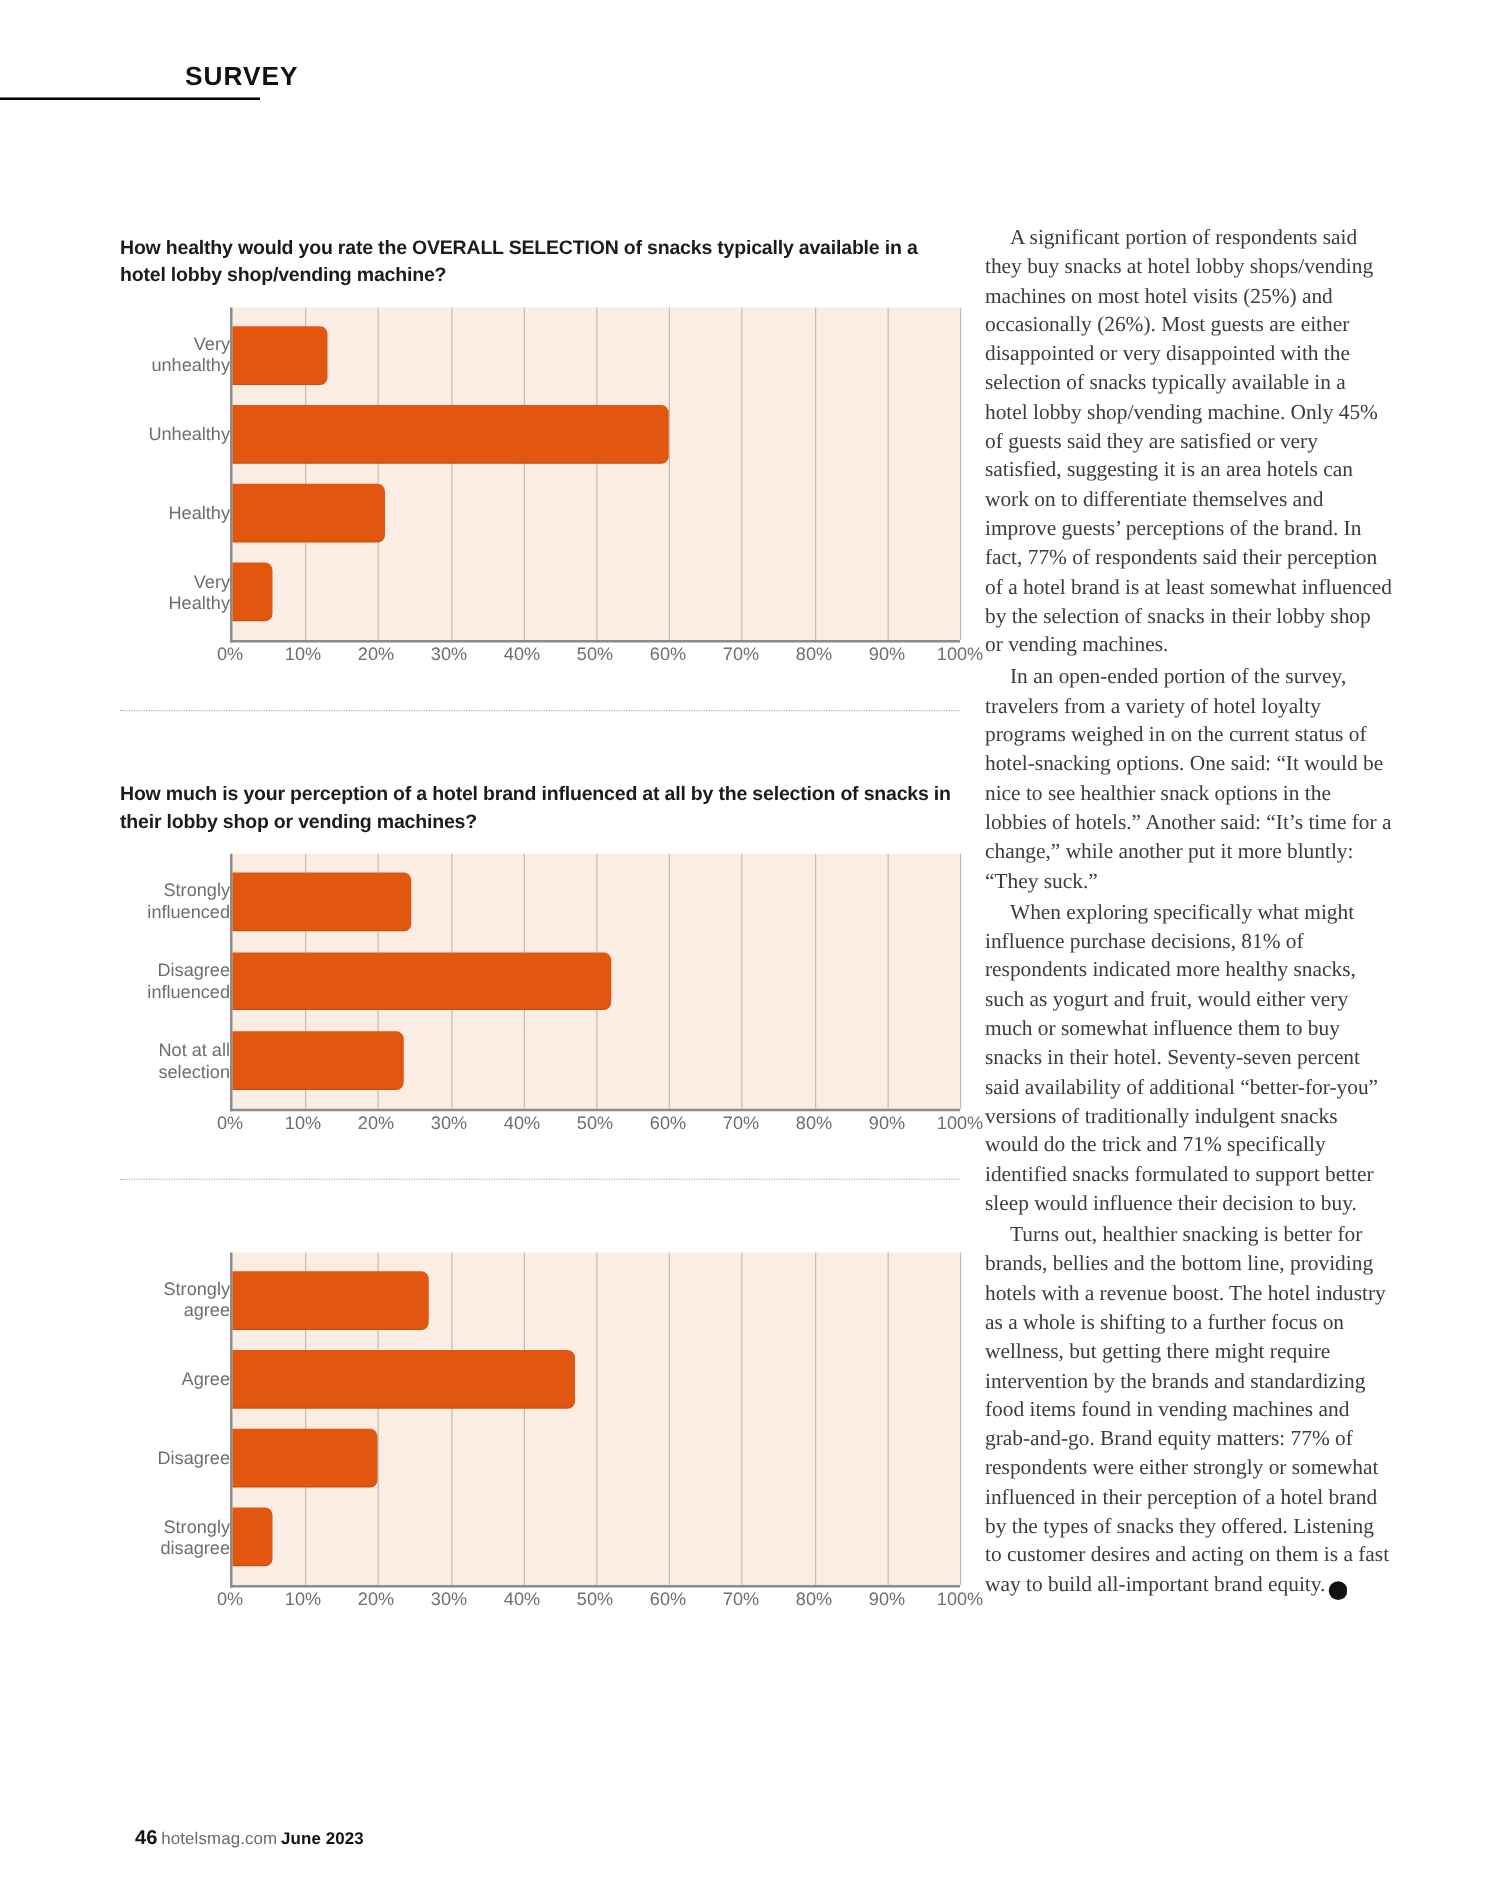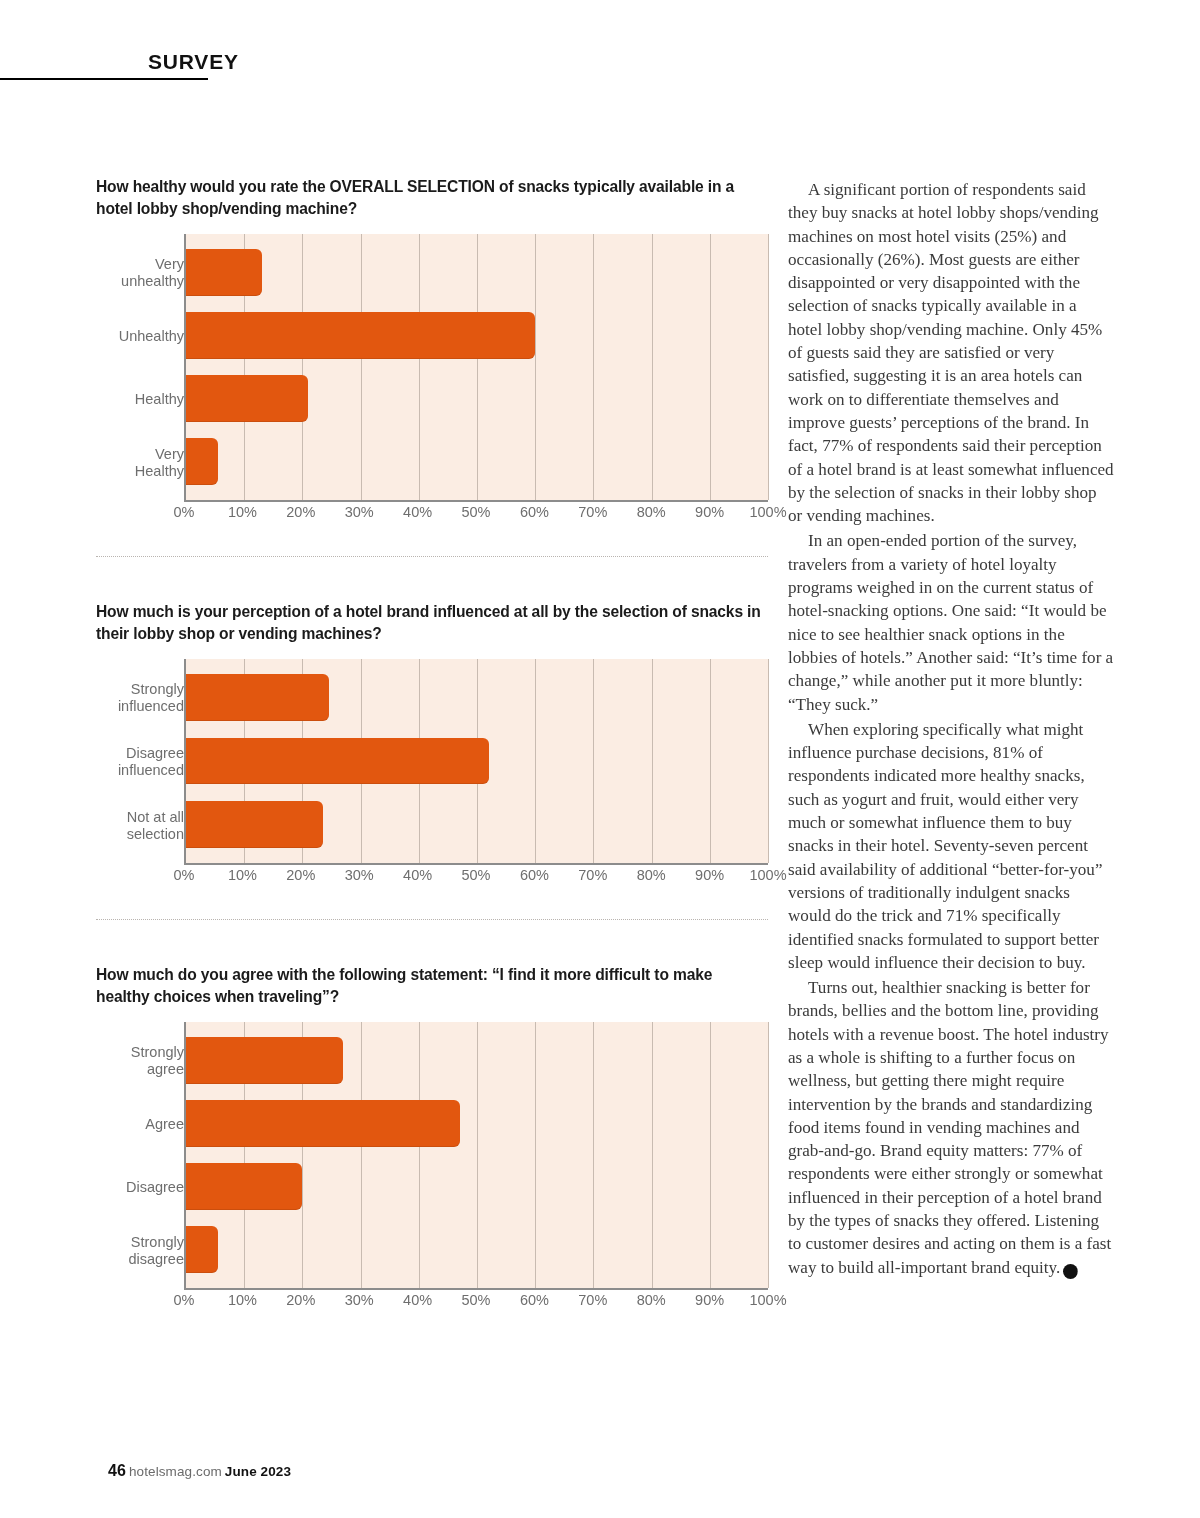--- a/index.html
+++ b/index.html
@@ -52,22 +52,22 @@
   }
   .right-col {
     position: absolute;
     left: 786px;
     top: 176px;
     width: 330px;
   }
 
   
   .chart-block { position: relative; }
-  .chart-block.b1 { margin-top: 0px; }
-  .chart-block.b2 { margin-top: 0px; }
+  .chart-block.b1 { margin-top: 12px; }
+  .chart-block.b2 { margin-top: 12px; }
   .chart-block.b3 { margin-top: 0px; }
 
   .chart-title {
     font-size: 15.6px;
     font-weight: 700;
     color: #1b1b1b;
     line-height: 22px;
     letter-spacing: -0.15px;
     margin: 0 0 0 0;
     width: 665px;
@@ -316,21 +316,20 @@
           <div class="tick-label" style="left: 80%;">80%</div>
           <div class="tick-label" style="left: 90%;">90%</div>
           <div class="tick-label" style="left: 100%;">100%</div>
         </div>
       <div style="height:28px"></div>
       <hr class="divider">
       <div style="height:44px"></div>
     </div>
 
     <div class="chart-block b3">
-      <h2 class="chart-title">How much do you agree with the following statement: “I find it more difficult to make healthy choices when traveling”?</h2>
       <div style="height:14px"></div>
       <div class="plot-wrap">
         <div class="cat-labels">
           <div class="cat-label">Strongly
 agree</div>
           <div class="cat-label">Agree</div>
           <div class="cat-label">Disagree</div>
           <div class="cat-label">Strongly
 disagree</div>
         </div>

